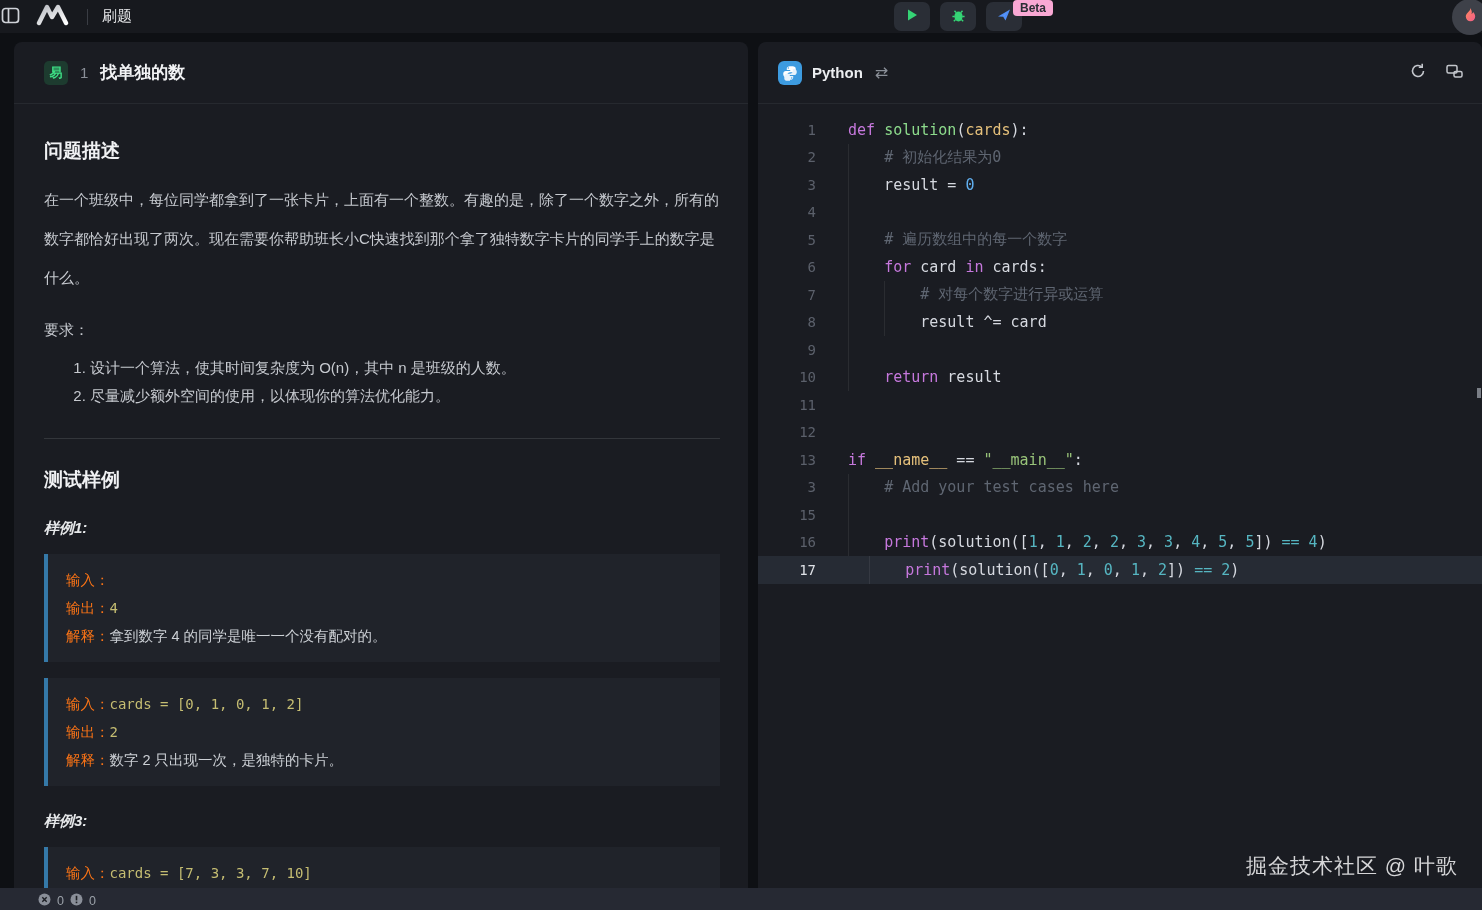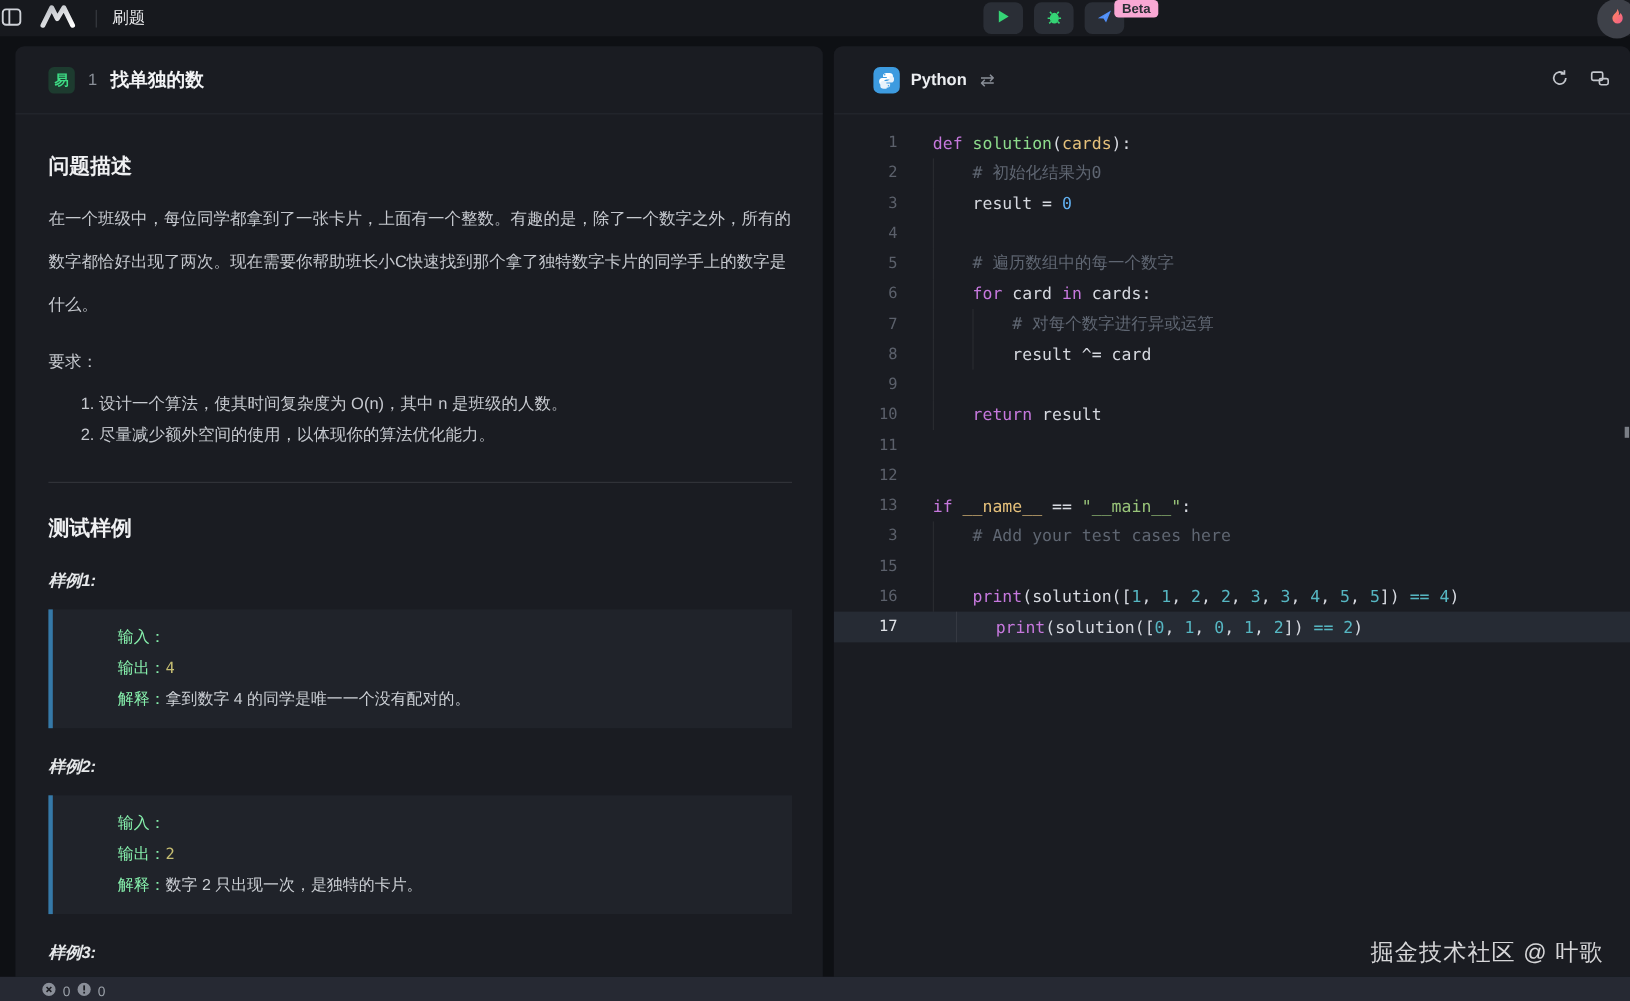--- a/index.html
+++ b/index.html
@@ -37,26 +37,26 @@
   .h2 { color:#f0f1f3; font-size:19px; font-weight:700; }
   .desc-heading { margin-top:34px; }
   .desc-text { margin-top:16px; color:#c6c9cf; font-size:15px; line-height:39px; }
   .req-label { margin-top:18px; color:#c6c9cf; font-size:15px; line-height:29px; }
   .req-list { margin-top:10px; padding-left:46px; color:#c6c9cf; font-size:15px; line-height:28px; }
   .divider { border:none; border-top:1px solid #33363b; margin-top:28px; }
   .examples-heading { margin-top:28px; }
   .example-label { margin-top:26px; color:#e6e8ea; font-size:15px; font-weight:700; font-style:italic; }
   .example-block { margin-top:16px; background:#20232a; border-left:4px solid #3579a8; padding:12px 18px; }
   .ex-row { display:flex; line-height:28px; font-size:14.5px; }
-  .ex-row .lbl { color:#86efac; white-space:pre;margin-left:41px; }
+  .ex-row .lbl { color:#f97316; white-space:pre; }
   .ex-code { font-family:"DejaVu Sans Mono", monospace; font-size:14px; color:#c5bd72; white-space:pre; }
   .ex-text { color:#ccd0d5; }
 
   
-  .panel-editor .panel-header { padding-left:36px; gap:10px; }
+  .panel-editor .panel-header { padding-left:20px; gap:10px; }
   .py-icon { width:24px; height:24px; border-radius:6px; background:#3d9be0;
              display:flex; align-items:center; justify-content:center; }
   .lang-label { color:#eceef1; font-size:15px; font-weight:600; }
   .swap-glyph { color:#8a8f98; font-size:16px; margin-left:2px; font-family:"DejaVu Sans", sans-serif; }
   .header-right { margin-left:auto; display:flex; gap:18px; padding-right:18px; }
 
   .code-area { position:relative; padding-top:12px; font-family:"DejaVu Sans Mono", monospace;
                font-size:15px; }
   .line { display:flex; height:27.5px; align-items:center; white-space:pre; width:724px; }
   .line.active { background:#262b34;gap:21px; }
@@ -184,24 +184,24 @@
               <span class="ex-code">4</span>
       </div>
       <div class="ex-row ex-explain">
         <span class="lbl">解释：</span>
               <span class="ex-text">拿到数字 4 的同学是唯一一个没有配对的。</span>
       </div>
     </div>
   </div>
 
   <div>
-    <h4 class="example-label">样例2:</h4>
     <div class="example-block">
       <div class="ex-row">
         <span class="lbl">输入：</span>
+              <span class="ex-code">cards = [0, 1, 0, 1, 2]</span>
       </div>
       <div class="ex-row">
         <span class="lbl">输出：</span>
               <span class="ex-code">2</span>
       </div>
       <div class="ex-row ex-explain">
         <span class="lbl">解释：</span>
               <span class="ex-text">数字 2 只出现一次，是独特的卡片。</span>
       </div>
     </div>

